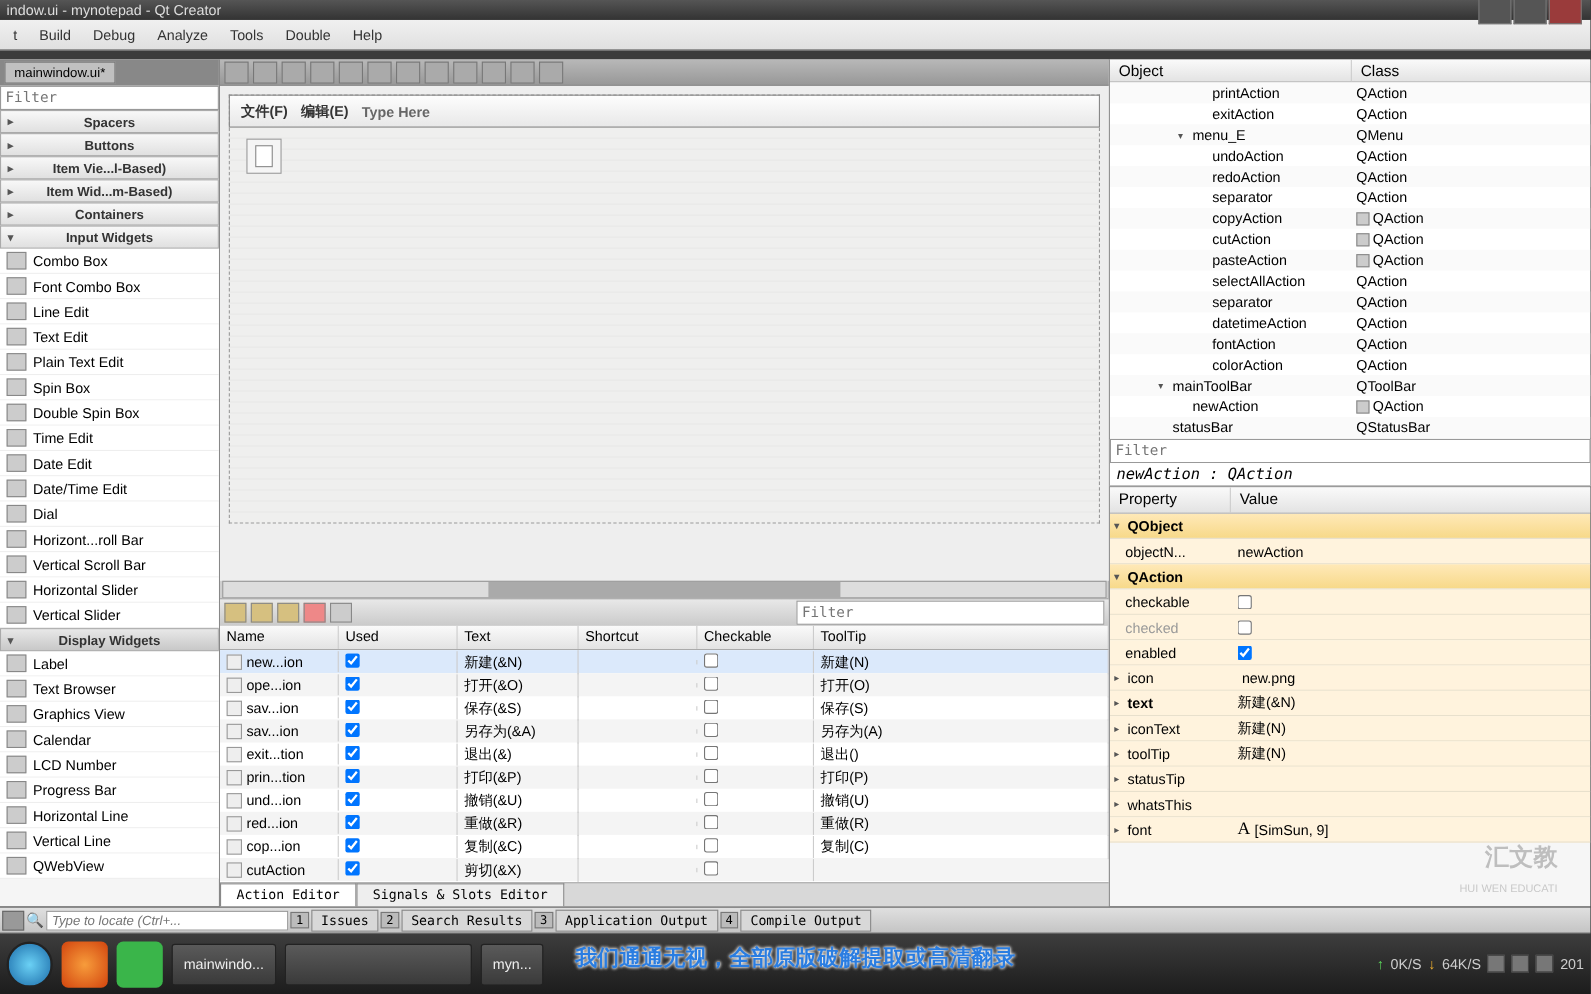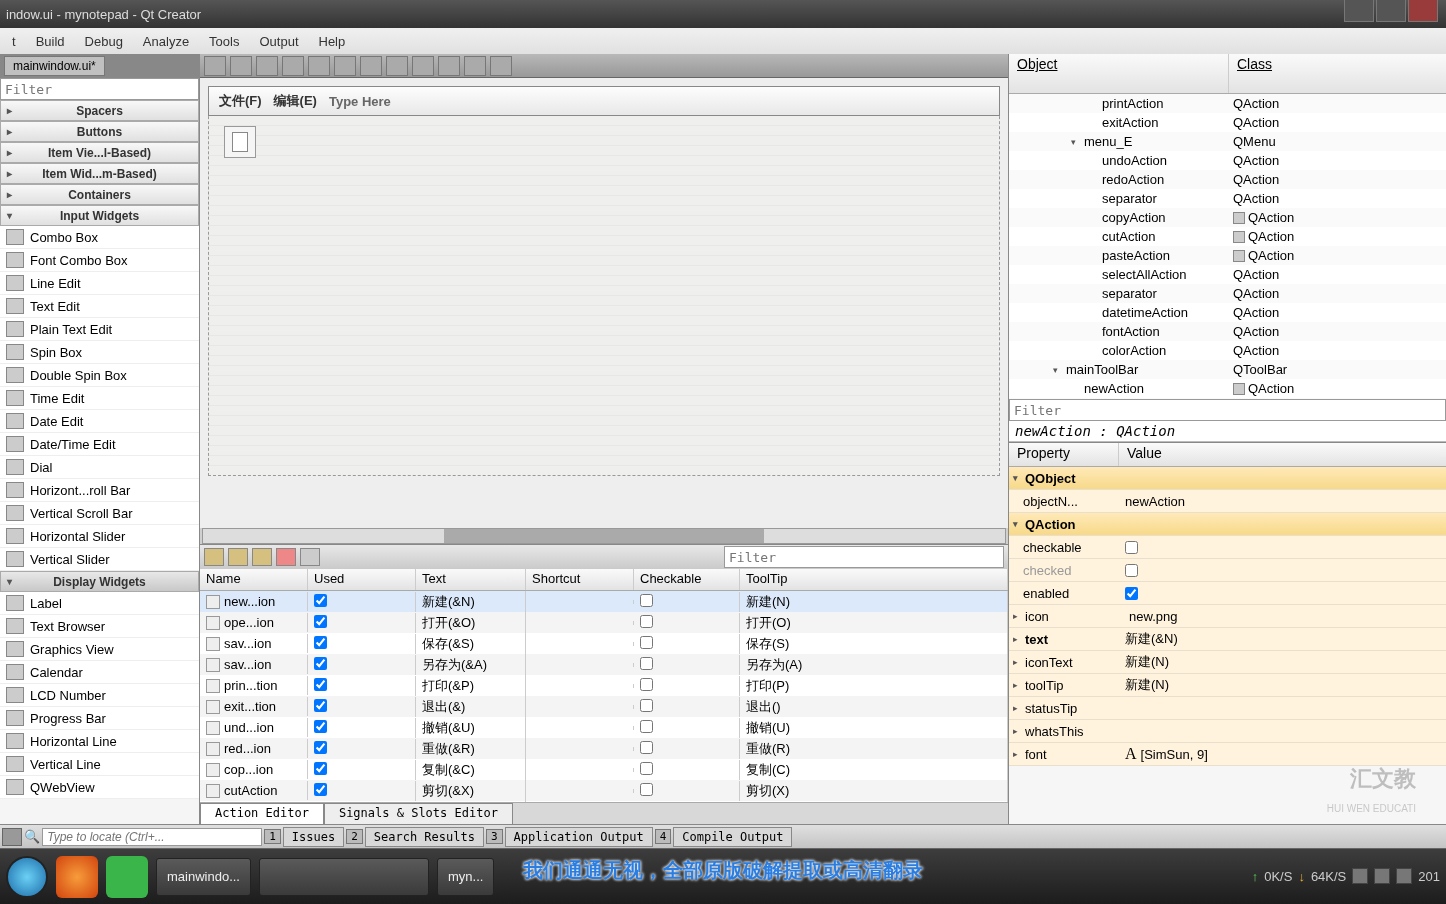--- a/index.html
+++ b/index.html
@@ -1,17 +1,17 @@
 <!DOCTYPE html>
 <html><head>
 <meta charset="utf-8">
 <style>
 * { margin: 0; padding: 0; box-sizing: border-box; font-family: "Segoe UI", Tahoma, sans-serif; font-size: 13px; }
 body { width: 1446px; height: 904px; background: #3c3c3c; overflow: hidden; position: relative; }
-.title-bar { height: 28px; background: linear-gradient(#555, #333); color: #ddd; display: flex; align-items: center; padding: 0 6px; position: relative; }
+.title-bar { height: 18px; background: linear-gradient(#555, #333); color: #ddd; display: flex; align-items: center; padding: 0 6px; position: relative; }
 .title-bar .t { font-size: 13px; }
 .win-btns { position: absolute; right: 8px; top: 0; display: flex; gap: 2px; }
 .win-btns div { width: 30px; height: 22px; background: #555; border: 1px solid #777; border-top: none; }
 .menu-bar { height: 28px; background: linear-gradient(#f0f0f0,#e0e0e0); display: flex; align-items: center; gap: 20px; padding: 0 12px; border-bottom: 1px solid #999; }
 .menu-bar span { color: #333; cursor: default; }
 .doc-tab-row { height: 24px; background: #888; display: flex; align-items: center; padding: 0 4px; }
 .doc-tab { background: #c0c0c0; border: 1px solid #777; padding: 1px 8px; font-size: 12px; height: 20px; display: flex; align-items: center; }
 .main-layout { position: absolute; top: 54px; left: 0; right: 0; bottom: 80px; display: flex; }
 
 .left-panel { width: 200px; background: #f5f5f5; border-right: 1px solid #888; display: flex; flex-direction: column; }
@@ -47,21 +47,21 @@
 .ae-row:nth-child(even){ background: #f4f4f4; }
 .ae-row.sel { background: #dbe9fb; }
 .ae-row .ri { width: 14px; height: 14px; background: #eee; border: 1px solid #999; display: inline-block; margin-right: 4px; vertical-align: middle; }
 .ae-row input[type=checkbox]{ margin: 0; }
 .ae-tabs { display: flex; height: 22px; background: #d8d8d8; border-top: 1px solid #aaa; }
 .ae-tabs > div { padding: 2px 14px; border: 1px solid #888; border-bottom: none; background: #eee; font-family: monospace; font-size: 12px; }
 .ae-tabs > div.active { background: #fff; }
 
 .right { width: 438px; background: #f6f6f6; border-left: 1px solid #888; display: flex; flex-direction: column; }
 .obj-panel { flex: 0 0 345px; display: flex; flex-direction: column; overflow: hidden; }
-.obj-head { display: flex; height: 40px; background: linear-gradient(#fafafa,#e3e3e3); border-bottom: 1px solid #aaa; text-decoration: underline; }
+.obj-head { display: flex; height: 21px; background: linear-gradient(#fafafa,#e3e3e3); border-bottom: 1px solid #aaa; }
 .obj-head > div { padding: 2px 8px; font-size: 14px; }
 .oc1 { width: 220px; border-right: 1px solid #ccc; } .oc2 { flex: 1; }
 .obj-body { flex: 1; overflow: hidden; background: #fff; }
 .orow { display: flex; height: 19px; align-items: center; }
 .orow:nth-child(odd){ background: #fafafa; }
 .orow .o1 { width: 220px; padding-left: var(--ind, 80px); display: flex; align-items: center; gap: 3px; }
 .orow .o2 { flex: 1; padding-left: 4px; display: flex; align-items: center; gap: 3px; }
 .orow .tri { font-size: 9px; color: #555; width: 10px; }
 .orow .oi { width: 12px; height: 12px; background: #ccc; border: 1px solid #888; }
 .prop-panel { flex: 1; display: flex; flex-direction: column; border-top: 1px solid #888; overflow: hidden; justify-content: flex-end; }
@@ -106,21 +106,21 @@
     <div style="background:#9a3b3b"></div>
   </div>
 </div>
 
 <div class="menu-bar">
   <span>t</span>
   <span>Build</span>
   <span>Debug</span>
   <span>Analyze</span>
   <span>Tools</span>
-  <span>Output</span>
+  <span>Double</span>
   <span>Help</span>
 </div>
 
 <div class="main-layout">
 
   <div class="left-panel">
     <div class="doc-tab-row">
       <div class="doc-tab">mainwindow.ui*</div>
     </div>
     <input class="filter-inp" placeholder="Filter" style="">
@@ -309,36 +309,36 @@
           </div>
           <div class="ae-row">
             <div class="c-name"><span class="ri"></span>sav...ion</div>
             <div class="c-used"><input type="checkbox" checked="" style=""></div>
             <div class="c-text">另存为(&amp;A)</div>
             <div class="c-short"></div>
             <div class="c-check"><input type="checkbox" style=""></div>
             <div class="c-tip">另存为(A)</div>
           </div>
           <div class="ae-row">
+            <div class="c-name"><span class="ri"></span>exit...tion</div>
+            <div class="c-used"><input type="checkbox" checked="" style=""></div>
+            <div class="c-text">退出(&amp;)</div>
+            <div class="c-short"></div>
+            <div class="c-check"><input type="checkbox" style=""></div>
+            <div class="c-tip">退出()</div>
+          </div>
+          <div class="ae-row">
             <div class="c-name"><span class="ri"></span>prin...tion</div>
             <div class="c-used"><input type="checkbox" checked="" style=""></div>
             <div class="c-text">打印(&amp;P)</div>
             <div class="c-short"></div>
             <div class="c-check"><input type="checkbox" style=""></div>
             <div class="c-tip">打印(P)</div>
           </div>
           <div class="ae-row">
-            <div class="c-name"><span class="ri"></span>exit...tion</div>
-            <div class="c-used"><input type="checkbox" checked="" style=""></div>
-            <div class="c-text">退出(&amp;)</div>
-            <div class="c-short"></div>
-            <div class="c-check"><input type="checkbox" style=""></div>
-            <div class="c-tip">退出()</div>
-          </div>
-          <div class="ae-row">
             <div class="c-name"><span class="ri"></span>und...ion</div>
             <div class="c-used"><input type="checkbox" checked="" style=""></div>
             <div class="c-text">撤销(&amp;U)</div>
             <div class="c-short"></div>
             <div class="c-check"><input type="checkbox" style=""></div>
             <div class="c-tip">撤销(U)</div>
           </div>
           <div class="ae-row">
             <div class="c-name"><span class="ri"></span>red...ion</div>
             <div class="c-used"><input type="checkbox" checked="" style=""></div>
@@ -354,21 +354,20 @@
             <div class="c-short"></div>
             <div class="c-check"><input type="checkbox" style=""></div>
             <div class="c-tip">复制(C)</div>
           </div>
           <div class="ae-row">
             <div class="c-name"><span class="ri"></span>cutAction</div>
             <div class="c-used"><input type="checkbox" checked="" style=""></div>
             <div class="c-text">剪切(&amp;X)</div>
             <div class="c-short"></div>
             <div class="c-check"><input type="checkbox" style=""></div>
-            <div class="c-tip">剪切(X)</div>
           </div>
         </div>
       <div class="ae-tabs">
         <div class="active">Action Editor</div>
         <div>Signals &amp; Slots Editor</div>
       </div>
     </div>
   </div>
 
   <div class="right">

